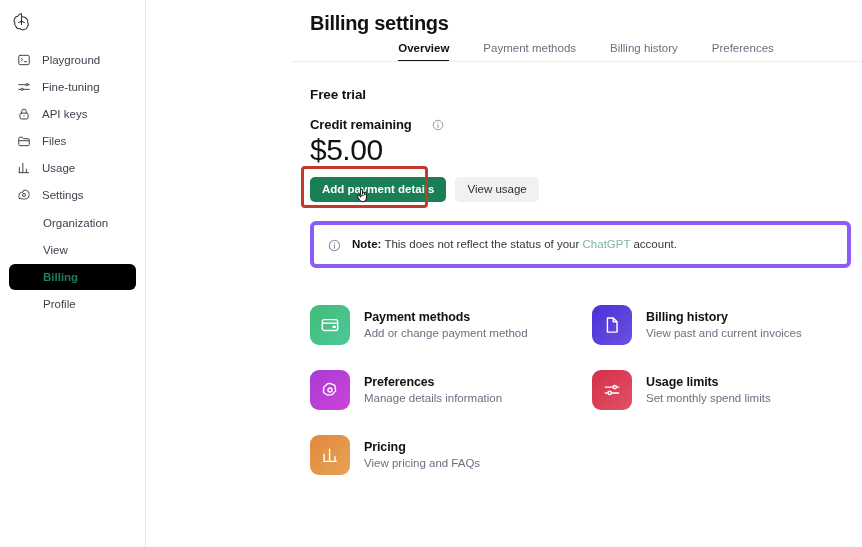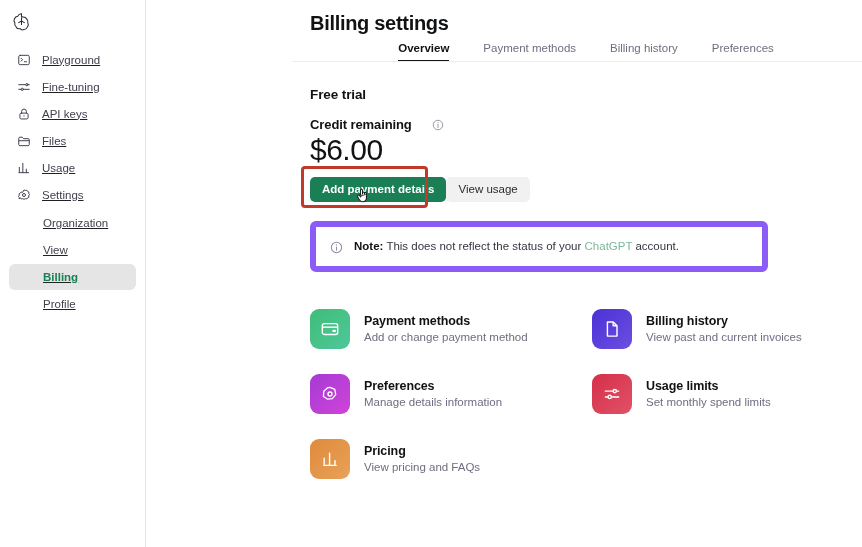--- a/index.html
+++ b/index.html
@@ -19,21 +19,21 @@
     border-right: 1px solid #e6e6e6;
     background: #ffffff;
     flex: 0 0 146px;
     position: relative;
   }
   .brand {
     padding: 11px 0 0 11px;
     height: 36px;
   }
   .brand svg { display: block; }
-  .nav { padding-top: 10px; text-decoration: underline; }
+  .nav { padding-top: 10px; }
   .nav-item {
     display: flex;
     align-items: center;
     gap: 11px;
     height: 27px;
     margin: 0 9px;
     padding: 0 7px;
     border-radius: 6px;
     font-size: 11.5px;
     color: #40414f;
@@ -48,21 +48,21 @@
   }
   .nav-item .ico svg { display: block; }
   .subnav { margin-top: 2px; }
   .subnav .nav-item {
     padding-left: 34px;
     gap: 0;
     height: 26px;
     margin-bottom: 1px;
   }
   .nav-item.active {
-    background: #e5e5e5;
+    background: #000000;
     color: #1a7f55;
     font-weight: 600;
   }
 
   
   .main {
     flex: 1 1 auto;
     height: 547px;
     overflow: hidden;
     position: relative;
@@ -137,20 +137,21 @@
     color: #111214;
     letter-spacing: -0.5px;
     margin-top: 1px;
     line-height: 1.15;
   }
 
   
   .btn-row {
     display: flex;
     align-items: center;
+    gap: 9px;
     margin-top: 9px;
     position: relative;
   }
   .highlight-box {
     position: absolute;
     left: -9px; top: -11px;
     width: 127px; height: 42px;
     border: 3px solid #c0392b;
     border-radius: 4px;
     pointer-events: none;
@@ -178,22 +179,22 @@
   .cursor-hand {
     position: absolute;
     left: 46px; top: 10px;
     width: 14px; height: 17px;
     pointer-events: none;
   }
 
   
   .note {
     margin-top: 19px;
-    width: 458px;
-    border: 6px solid #8b5cf6;
+    width: 541px;
+    border: 4px solid #8b5cf6;
     border-radius: 6px;
     padding: 12px 14px;
     display: flex;
     align-items: flex-start;
     gap: 11px;
     background: #ffffff;
   }
   .note .note-icon {
     width: 13px; height: 13px;
     flex: 0 0 13px;
@@ -364,21 +365,21 @@
         <span class="credit-label">Credit remaining</span>
         <span>
           <svg class="info-icon" viewBox="0 0 24 24" fill="none" stroke="currentColor" stroke-width="2">
             <circle cx="12" cy="12" r="9.5"></circle>
               <path d="M12 11v6" stroke-linecap="round"></path>
               <circle cx="12" cy="7.3" r="1.1" fill="currentColor" stroke="none"></circle>
           </svg>
         </span>
       </div>
 
-      <div class="credit-amount">$6.00</div>
+      <div class="credit-amount">$5.00</div>
 
       <div class="btn-row">
         <div class="highlight-box"></div>
         <button class="btn btn-primary">Add payment details</button>
         <button class="btn btn-secondary">View usage</button>
         <span class="cursor-hand">
           <svg viewBox="0 0 20 24" width="14" height="17">
             <path d="M6.3 10.4V4.6a1.5 1.5 0 013 0v5.1m0-1.2a1.4 1.4 0 012.8 0v1.3m0-.6a1.4 1.4 0 012.8 0v1.4m0 .1v4.6c0 3.3-2 5.6-5.2 5.6-2.6 0-4-1-5.2-3.1l-2.2-4c-.5-.9-.1-1.9.8-2.3.8-.4 1.7-.1 2.2.7l1.2 2" fill="#ffffff" stroke="#1b1b1b" stroke-width="1.5" stroke-linecap="round" stroke-linejoin="round"></path>
           </svg>
         </span>

